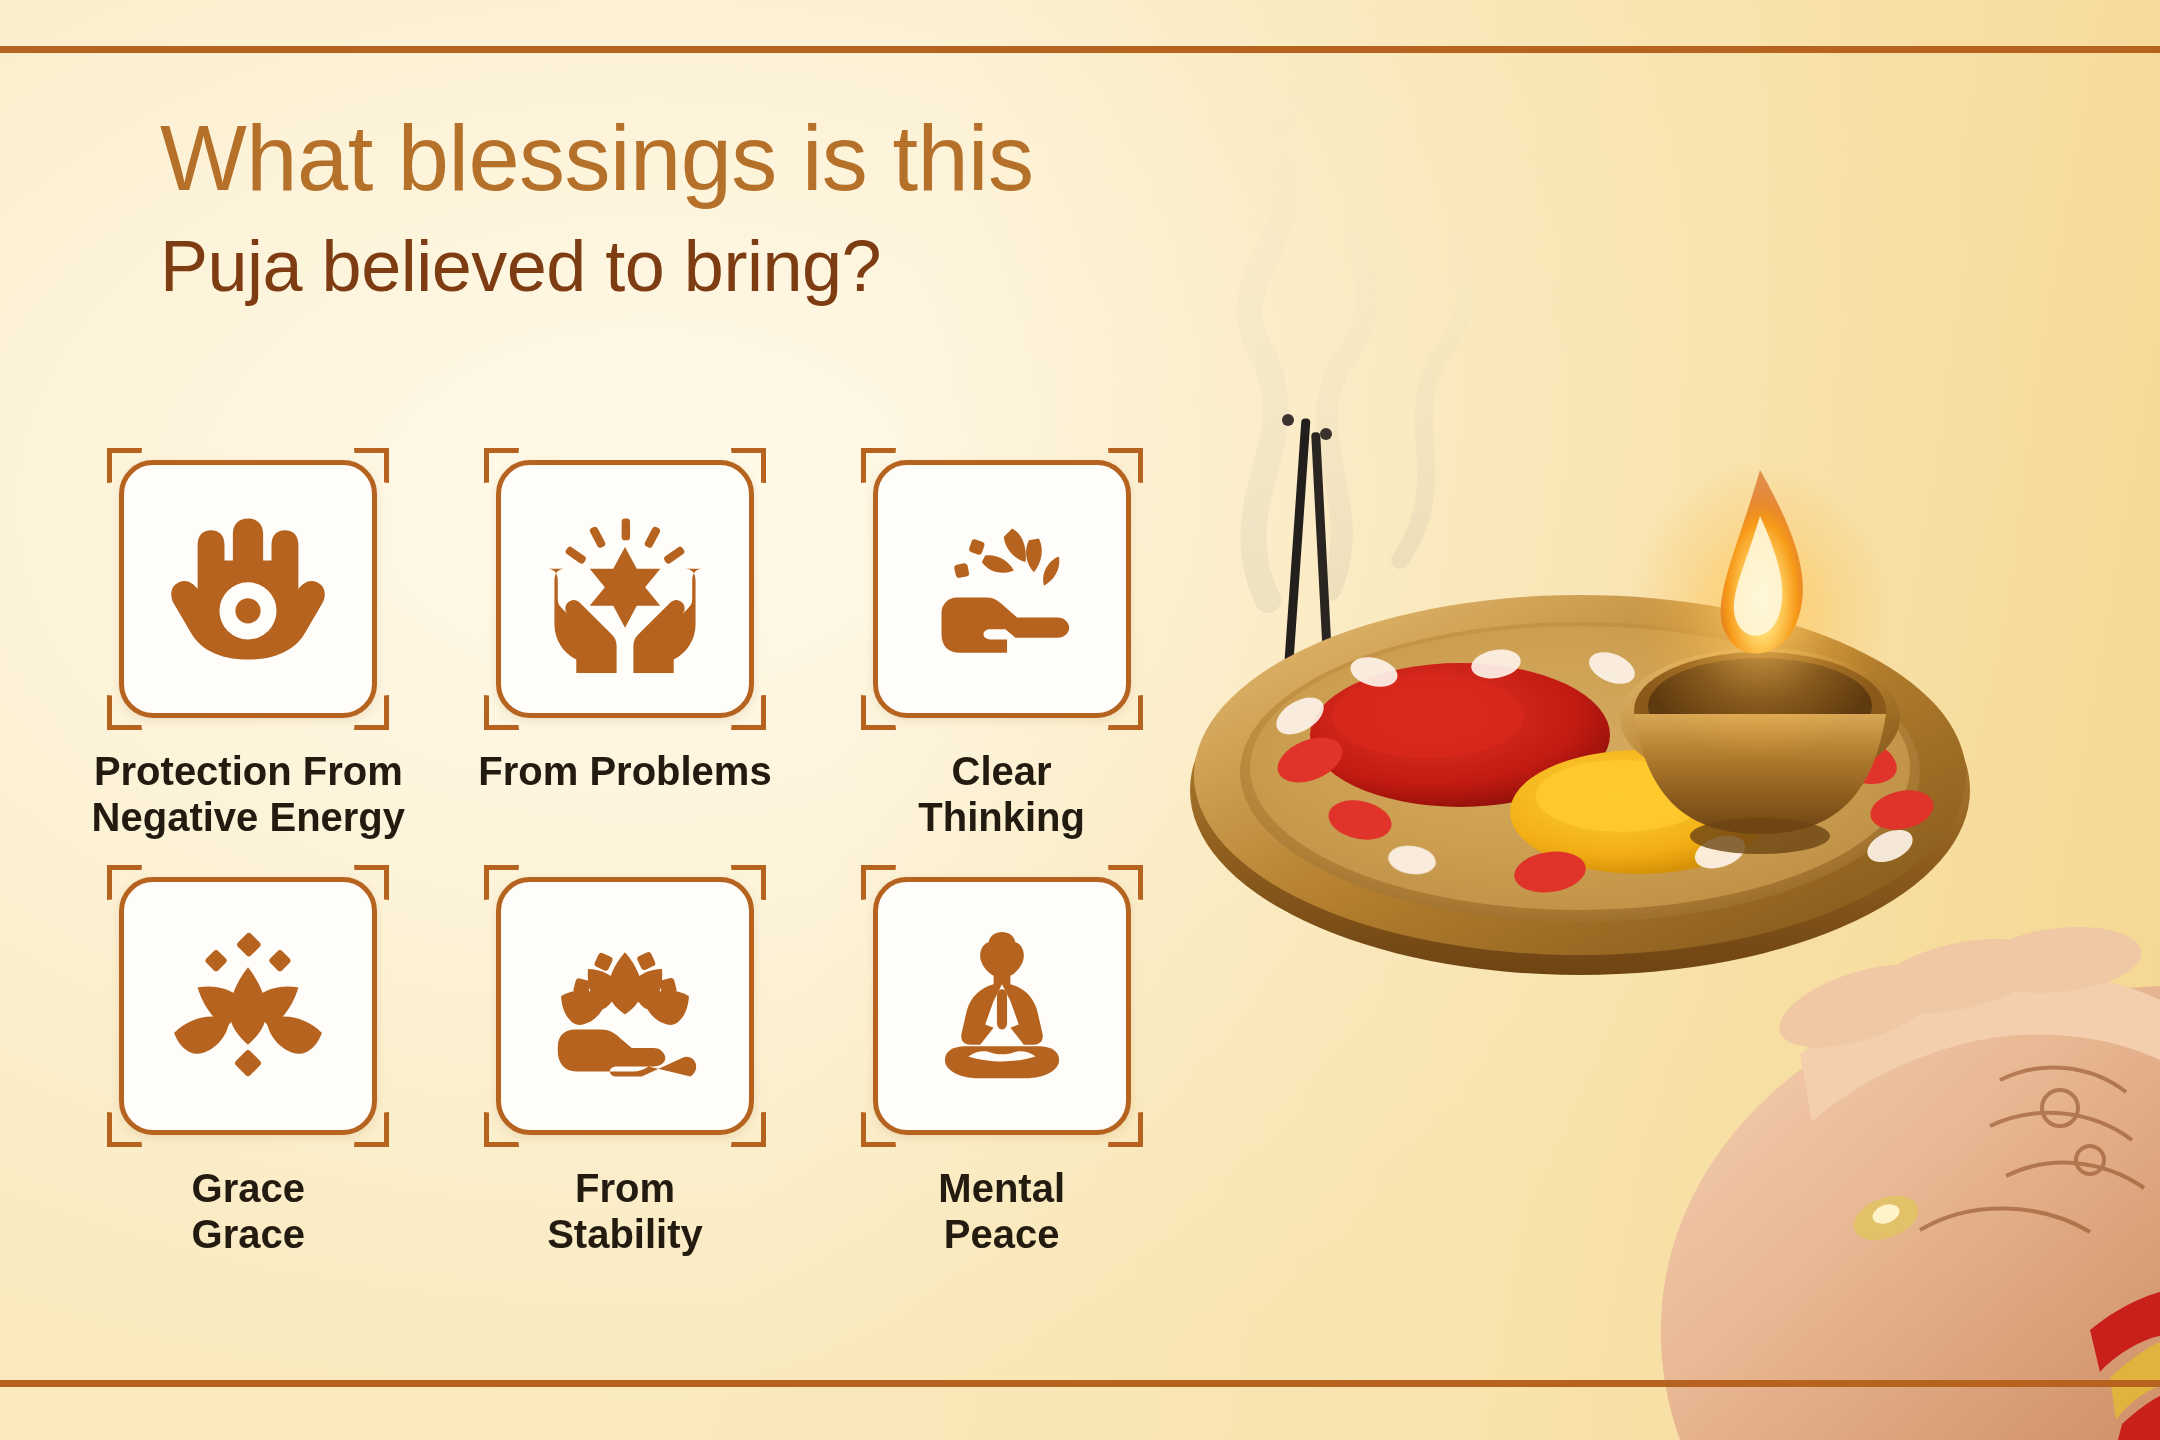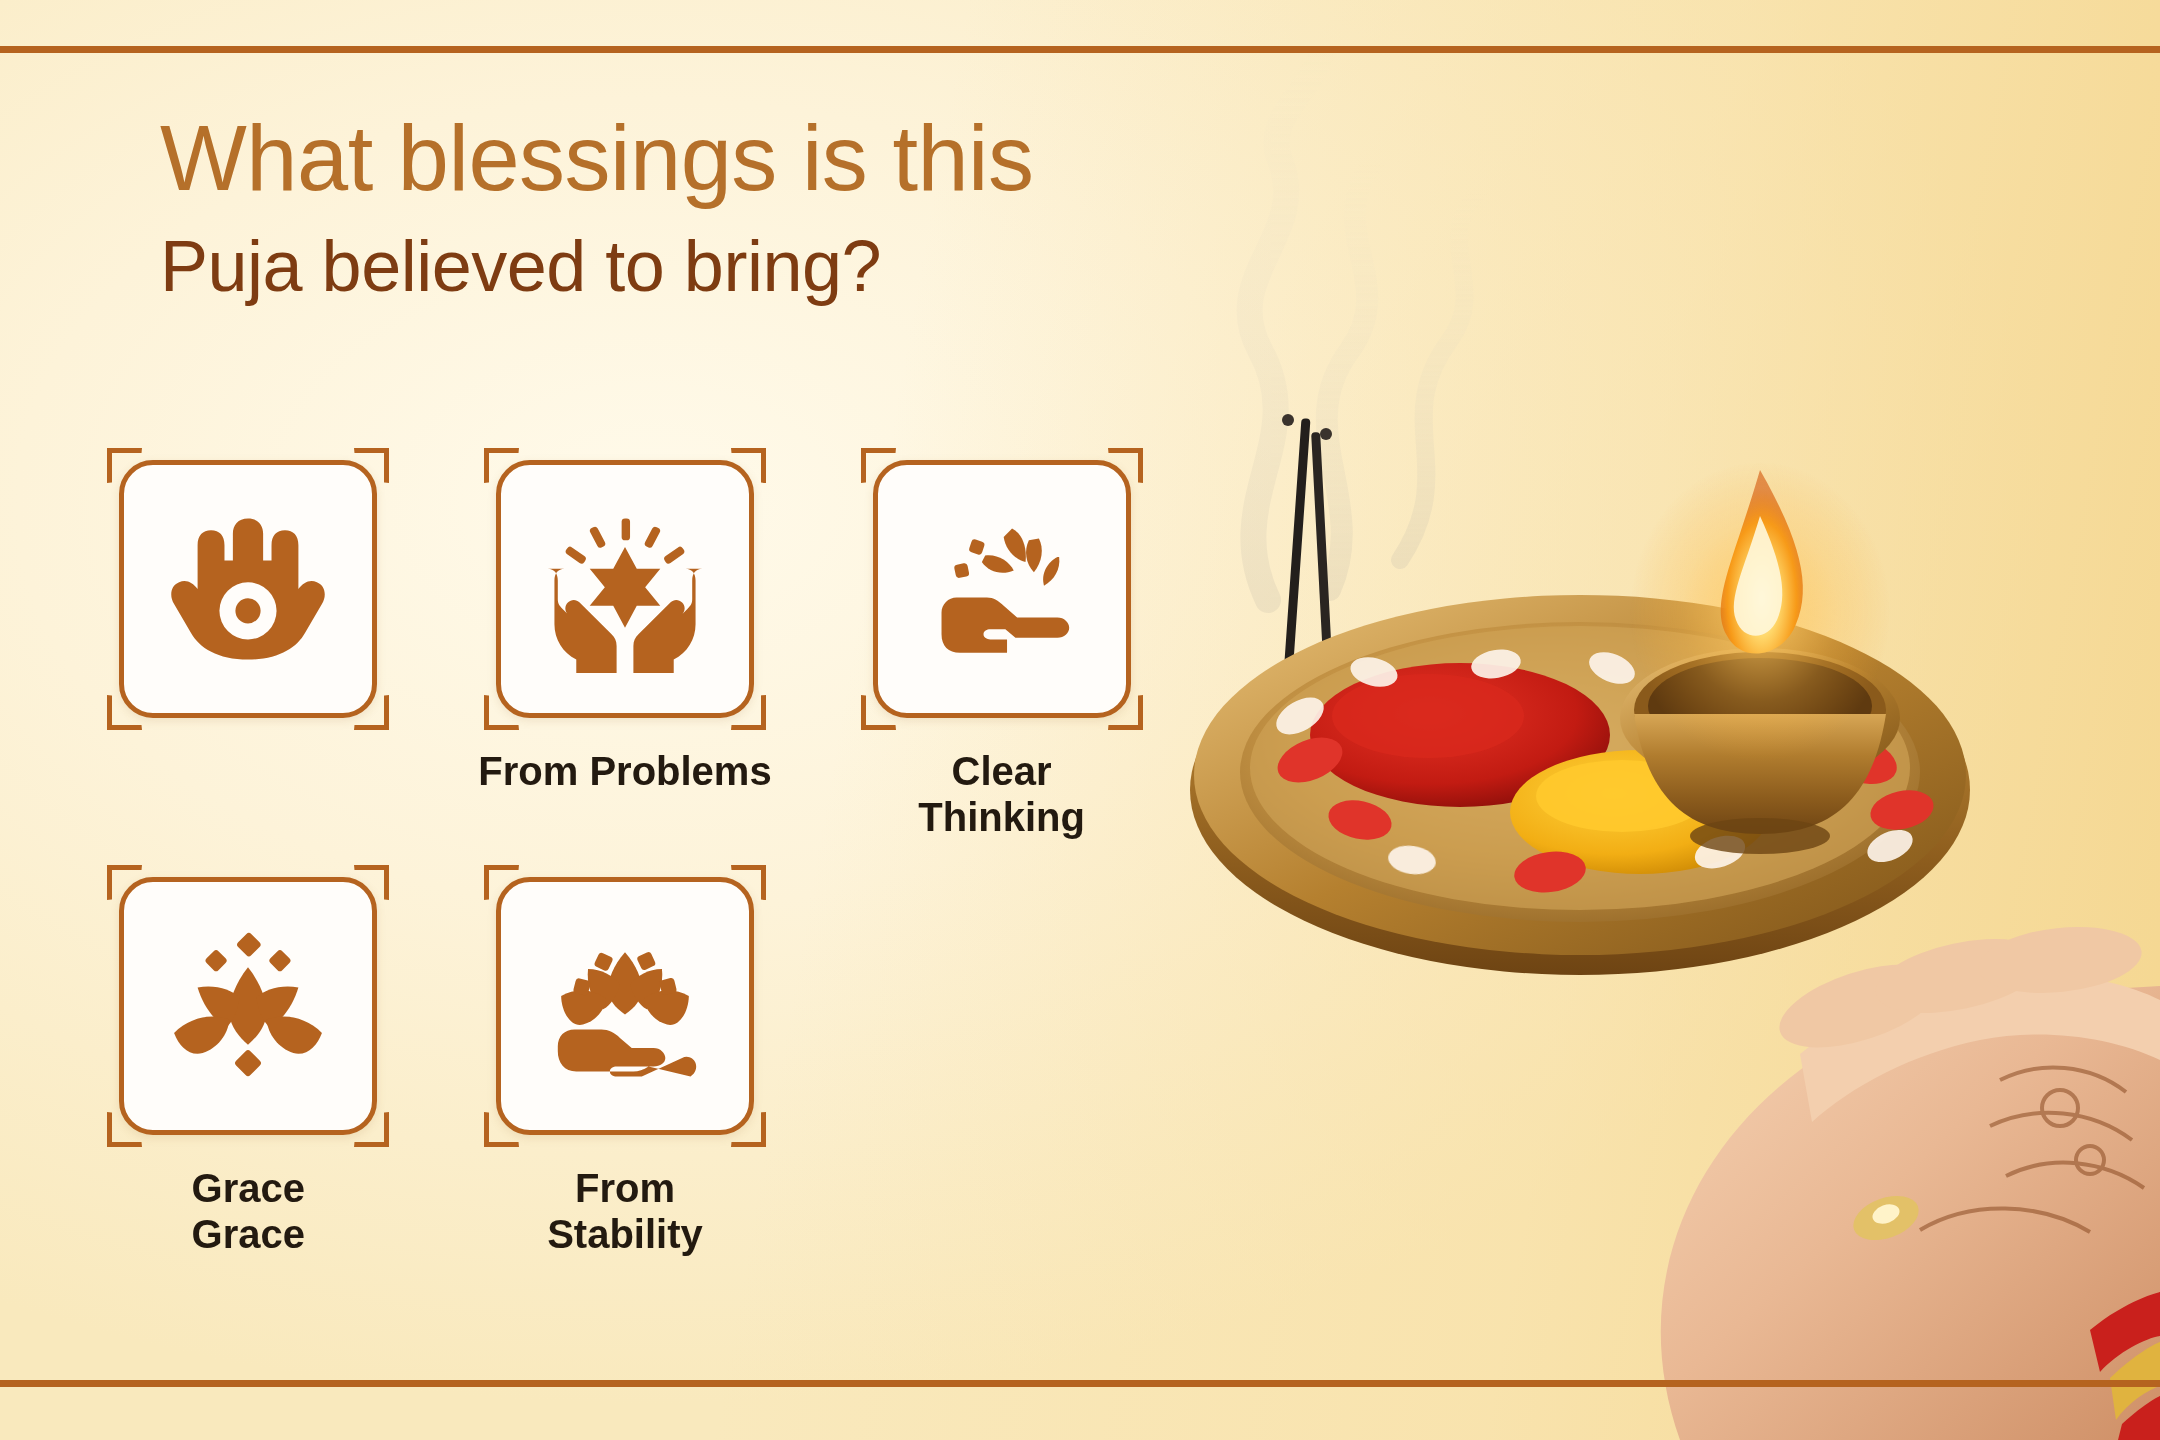--- a/index.html
+++ b/index.html
@@ -238,20 +238,24 @@
         <span class="notch n-tl"></span>
         <span class="notch n-tr"></span>
         <span class="notch n-bl"></span>
         <span class="notch n-br"></span>
         <svg viewBox="0 0 100 100" fill="#b5631f">
           <path d="M50 8c-6 0-9 4-9 9v16h-5V24c0-6-3-9-8-9s-8 3-8 9v26c-3-4-7-6-11-4-5 2-6 8-3 13l10 17c5 9 16 16 34 16s29-7 34-16l10-17c3-5 2-11-3-13-4-2-8 0-11 4V24c0-6-3-9-8-9s-8 3-8 9v9h-5V17c0-5-3-9-9-9z"></path>
           <circle cx="50" cy="63" r="17" fill="#fffdfa"></circle>
           <circle cx="50" cy="63" r="7.5" fill="#b5631f"></circle>
         </svg>
       </div>
+      <div class="cap">
+        <span class="l">Protection From</span>
+        <span class="l">Negative Energy</span>
+      </div>
     </div>
 
     <div class="cell">
       <div class="card">
         <span class="notch n-tl"></span>
         <span class="notch n-tr"></span>
         <span class="notch n-bl"></span>
         <span class="notch n-br"></span>
         <svg viewBox="0 0 100 100" fill="#b5631f">
           <g>
@@ -337,15 +341,34 @@
           <rect x="71" y="34" width="9" height="9" rx="2" transform="rotate(-14 75 38)"></rect>
           <path d="M10 74c0-6 4-10 10-10h16c4 0 8 2 11 5l7 6h13c4 0 7 3 7 6s-3 5-7 5H45c-2 0-4 1-4 3s2 3 4 3h15l24-11c3-2 7 0 8 3s0 6-3 8L64 86c-3 2-6 3-9 3H21c-7 0-11-5-11-12z"></path>
         </svg>
       </div>
       <div class="cap">
         <span class="l">From</span>
         <span class="l">Stability</span>
       </div>
     </div>
 
+    <div class="cell">
+      <div class="card">
+        <span class="notch n-tl"></span>
+        <span class="notch n-tr"></span>
+        <span class="notch n-bl"></span>
+        <span class="notch n-br"></span>
+        <svg viewBox="0 0 100 100" fill="#b5631f">
+          <path d="M50 6c-4 0-7 2-8 6-3 1-5 4-5 8 0 5 4 10 8 12v5c-8 2-14 8-16 16l-3 13c-1 4 1 7 5 7h6l8-10-5-2 5-14 5-10 5 10 5 14-5 2 8 10h6c4 0 6-3 5-7l-3-13c-2-8-8-14-16-16v-5c4-2 8-7 8-12 0-4-2-7-5-8-1-4-4-6-8-6z"></path>
+          <path d="M50 42l-7 16 7 8 7-8z" fill="#fffdfa"></path>
+          <path d="M50 40c-2 0-3 2-3 4v16c0 2 1 4 3 4s3-2 3-4V44c0-2-1-4-3-4z"></path>
+          <path d="M16 82c0-5 5-8 12-8h44c7 0 12 3 12 8 0 6-8 11-20 11H36c-12 0-20-5-20-11z"></path>
+          <path d="M30 80c4-3 10-4 14-2 3 1 9 1 12 0 4-2 10-1 14 2-6 2-14 3-20 3s-14-1-20-3z" fill="#fffdfa"></path>
+        </svg>
+      </div>
+      <div class="cap">
+        <span class="l">Mental</span>
+        <span class="l">Peace</span>
+      </div>
+    </div>
 
   </div>
 </div>
 
 </body></html>

